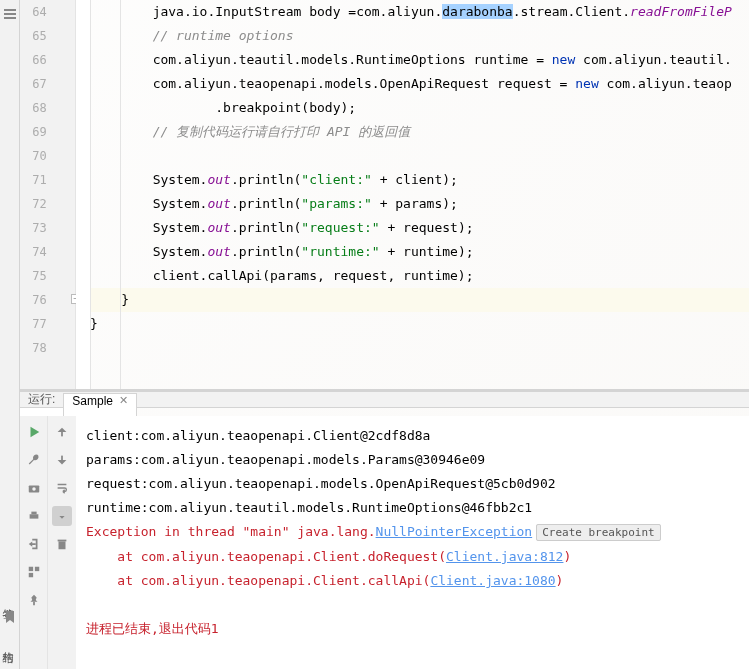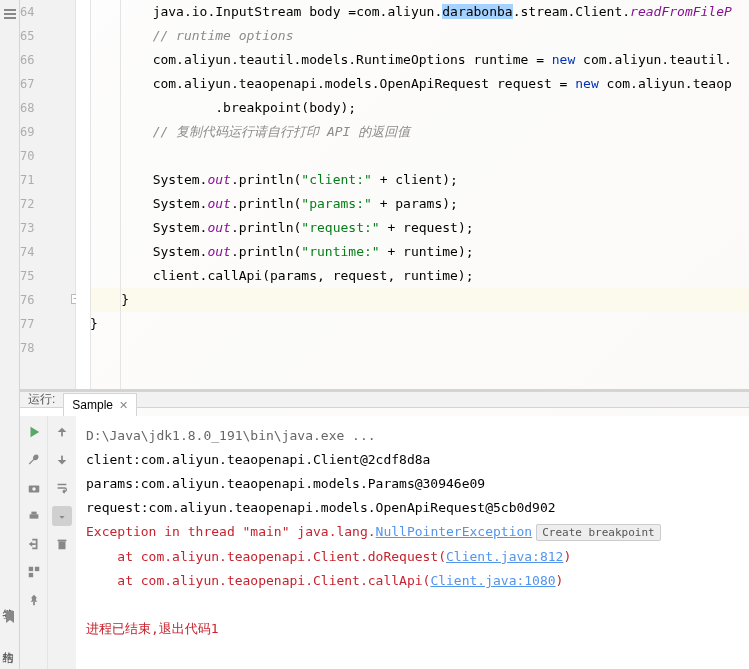--- a/index.html
+++ b/index.html
@@ -1,39 +1,39 @@
 <!DOCTYPE html>
 <html><head>
 <meta charset="utf-8">
 <style>
 *{margin:0;padding:0;box-sizing:border-box}
 body{font-family:Consolas,Monaco,monospace;font-size:13px;background:#fff;width:749px;height:669px;overflow:hidden;position:relative}
 .left-rail{position:absolute;left:0;top:0;width:20px;height:100%;background:#f2f2f2;border-right:1px solid #d4d4d4}
 .rail-icon{width:16px;height:16px;margin:6px 2px;display:block;color:#6e6e6e}
 .rail-text{writing-mode:vertical-rl;font-size:11px;color:#555;margin-top:8px;font-family:sans-serif}
 .gutter{position:absolute;left:20px;top:0;width:56px;height:389px;background:#f2f2f2;border-right:1px solid #e4e4e4}
-.line-no{height:24px;line-height:24px;text-align:left;padding-right:16px;color:#adadad;font-size:12px}
+.line-no{height:24px;line-height:24px;text-align:center;padding-right:16px;color:#adadad;font-size:12px}
 .fold{position:absolute;left:71px;width:10px;height:10px;border:1px solid #bbb;background:#fff;font-size:8px;line-height:8px;text-align:center;color:#888}
 .editor{position:absolute;left:76px;top:0;right:0;height:447px;overflow:hidden;background:#fff}
 .editor-bg{position:absolute;left:14px;top:0;right:0;height:100%;background:linear-gradient(135deg,#e8e4dc 0%,#d8d0c4 40%,#c8bca8 100%);opacity:.08;pointer-events:none}
 .sel-line{position:absolute;left:14px;right:0;height:24px;background:#fcfaed;pointer-events:none}
 .code{position:relative}
 .ln{height:24px;line-height:24px;white-space:pre;padding-left:14px}
 .guide{position:absolute;left:14px;top:0;bottom:0;border-left:1px solid #e4e4e4}
 .str{color:#067d17}
 .cmt{color:#8c8c8c;font-style:italic}
 .fqn{color:#000}
 .new{color:#0033b3}
 .static{color:#871094;font-style:italic}
 .hl{background:#a6d2ff}
 .ident{color:#000}
 .divider{position:absolute;left:20px;right:0;top:389px;height:3px;background:#d4d4d4;cursor:ns-resize}
 .run-bar{position:absolute;left:20px;right:0;top:392px;height:16px;background:#f2f2f2;border-bottom:1px solid #d4d4d4;display:flex;align-items:center;font-family:sans-serif;font-size:12px}
 .run-label{padding:0 8px;color:#555}
-.run-tab{display:flex;align-items:center;padding:0 8px;height:24px;background:#fff;border:1px solid #d4d4d4;border-bottom:none;margin-top:10px}
+.run-tab{display:flex;padding:0 8px;height:24px;background:#fff;border:1px solid #d4d4d4;border-bottom:none;margin-top:10px}
 .run-tab-close{margin-left:6px;color:#888;font-size:11px}
 .console-wrap{position:absolute;left:20px;right:0;top:416px;bottom:0;display:flex}
 .tool-col{width:28px;background:#f2f2f2;border-right:1px solid #e4e4e4;display:flex;flex-direction:column;align-items:center;padding-top:6px;gap:8px}
 .tool-col2{width:28px;background:#f2f2f2;display:flex;flex-direction:column;align-items:center;padding-top:6px;gap:8px}
 .tbtn{width:20px;height:20px;display:flex;align-items:center;justify-content:center;color:#6e6e6e;cursor:pointer}
 .tbtn.active{background:#d0d0d0;border-radius:3px}
 .tbtn svg{width:14px;height:14px}
 .play svg{fill:#59a869}
 .console{flex:1;padding:8px 10px;background:#fff;overflow:auto;line-height:24px}
 .c-line{white-space:pre}
@@ -180,23 +180,23 @@
         </svg>
       </div>
     <div class="tbtn">
         <svg viewBox="0 0 16 16" fill="#888">
           <rect x="4" y="5" width="8" height="9"></rect>
           <rect x="3" y="3" width="10" height="2"></rect>
         </svg>
       </div>
   </div>
   <div class="console">
-    <div class="c-line cn">D:\Java\jdk1.8.0_191\bin\java.exe ...</div>
     <div class="c-line">client:com.aliyun.teaopenapi.Client@2cdf8d8a</div>
     <div class="c-line">params:com.aliyun.teaopenapi.models.Params@30946e09</div>
     <div class="c-line">request:com.aliyun.teaopenapi.models.OpenApiRequest@5cb0d902</div>
+    <div class="c-line">runtime:com.aliyun.teautil.models.RuntimeOptions@46fbb2c1</div>
     <div class="c-line"><span class="err">Exception in thread "main" java.lang.</span><span class="link">NullPointerException</span><span class="pill">Create breakpoint</span></div>
     <div class="c-line"><span class="err">    at com.aliyun.teaopenapi.Client.doRequest(</span><span class="link">Client.java:812</span><span class="err">)</span></div>
     <div class="c-line"><span class="err">    at com.aliyun.teaopenapi.Client.callApi(</span><span class="link">Client.java:1080</span><span class="err">)</span></div>
     <div class="c-line"> </div>
     <div class="c-line err">进程已结束,退出代码1</div>
   </div>
 </div>
 
 </body></html>

